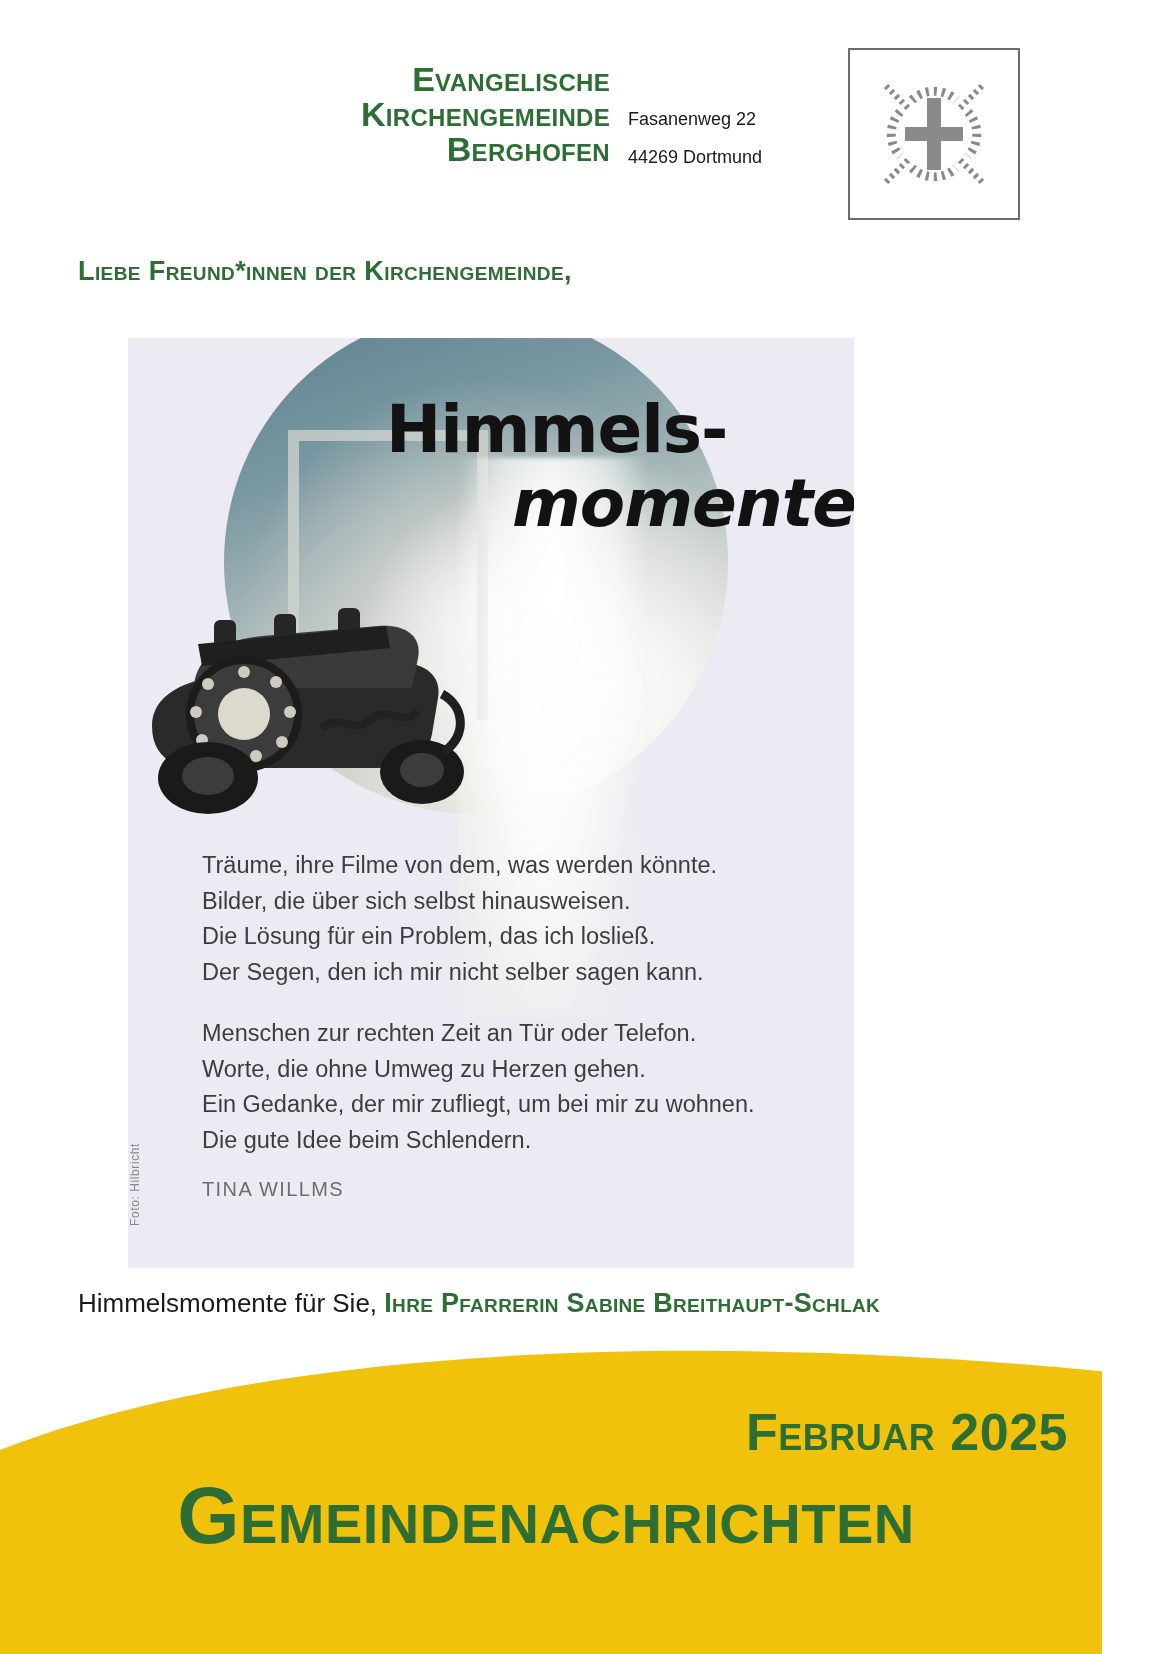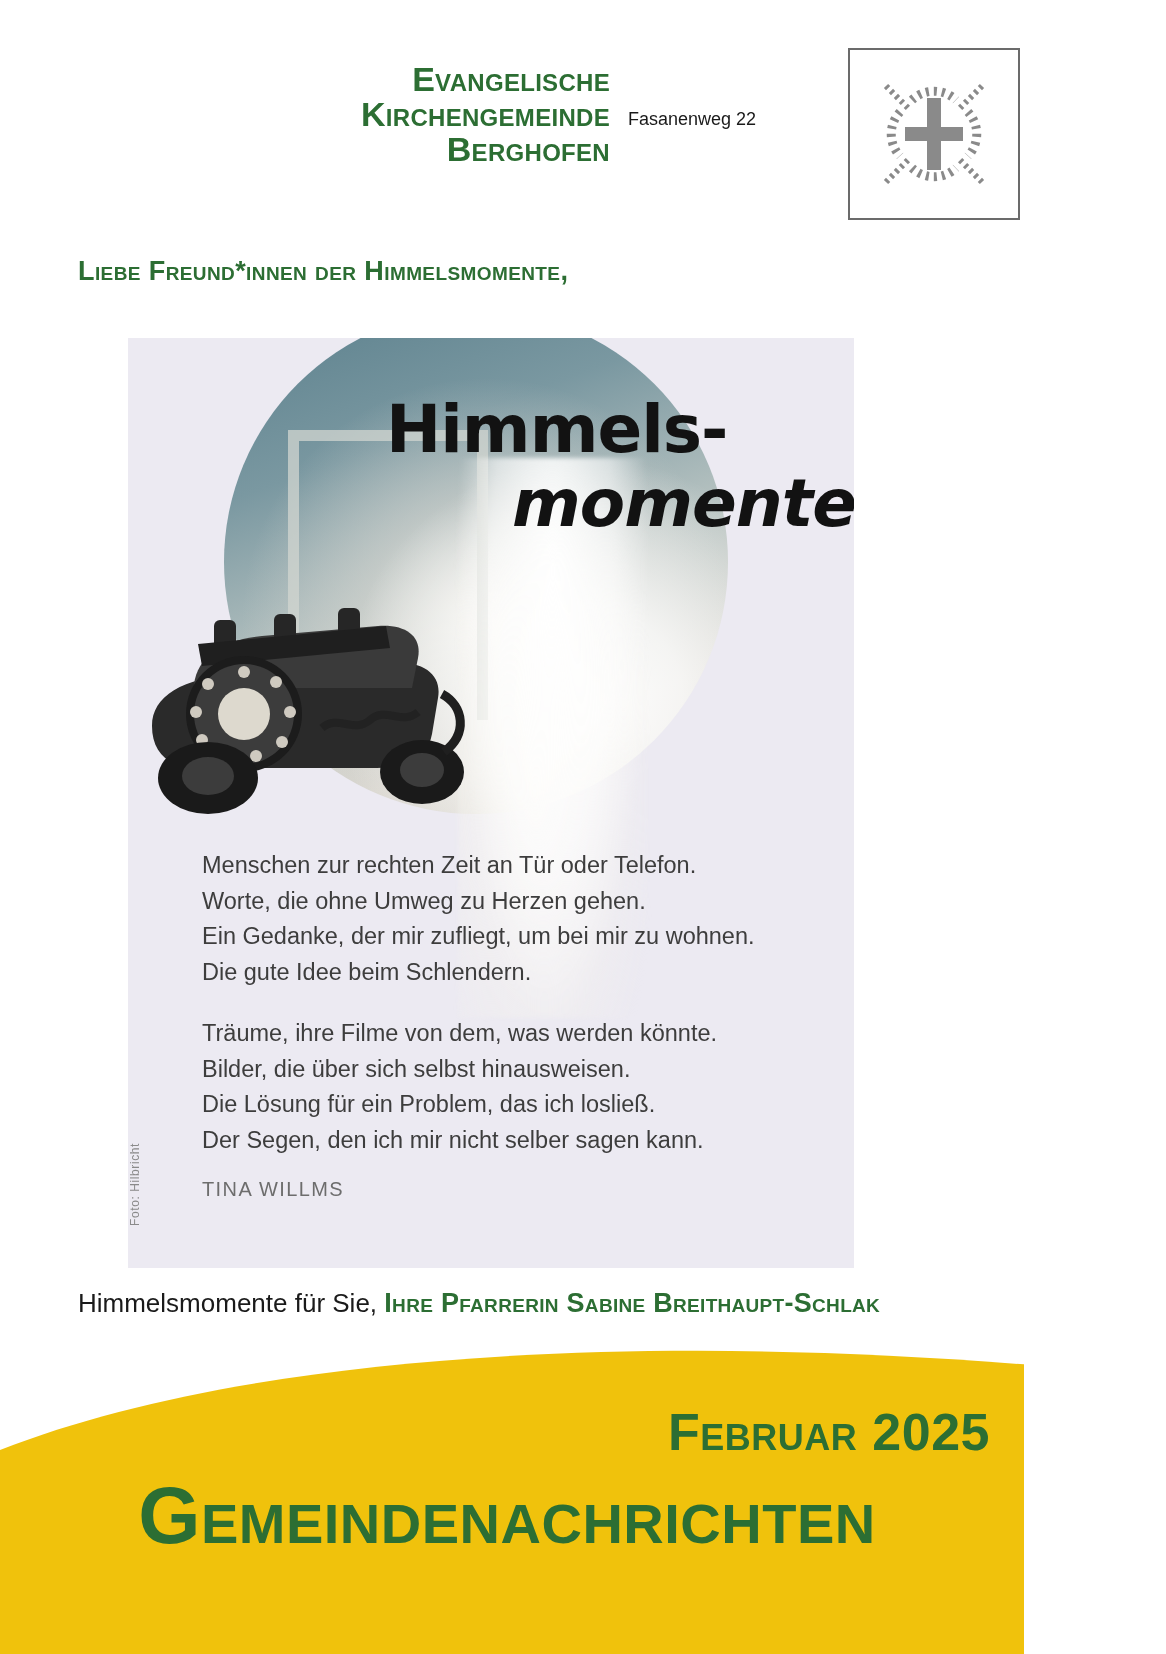--- a/index.html
+++ b/index.html
@@ -189,21 +189,21 @@
     font-weight: bold;
     font-size: 27px;
     letter-spacing: 0.3px;
   }
 
   
   .banner {
     position: absolute;
     left: 0;
     bottom: 0;
-    width: 1024px;
+    width: 1102px;
     height: 310px;
     overflow: hidden;
   }
   .banner-shape {
     position: absolute;
     left: 0;
     bottom: 0;
     width: 1166px;
     height: 310px;
   }
@@ -240,20 +240,21 @@
 <div class="header">
 
   <div class="parish-name">
     <div>Evangelische</div>
     <div>Kirchengemeinde</div>
     <div>Berghofen</div>
   </div>
 
   <div class="address">
     <div>Fasanenweg 22</div>
+    <div>44269 Dortmund</div>
   </div>
 
   <div class="logo-box">
     <svg width="168" height="168" viewBox="0 0 168 168">
       <g stroke="#8a8a8a" stroke-width="2" fill="none">
 
         <g>
           <path d="M84 20 C54 34 34 54 20 84 C34 114 54 134 84 148 C114 134 134 114 148 84 C134 54 114 34 84 20 Z" opacity="0"></path>
         </g>
 
@@ -271,21 +272,21 @@
         <path d="M132 132 L110 110" stroke-width="6" stroke-dasharray="3 4"></path>
       </g>
       <g fill="#8a8a8a">
         <rect x="77" y="48" width="14" height="72"></rect>
         <rect x="55" y="77" width="58" height="14"></rect>
       </g>
     </svg>
   </div>
 </div>
 
-<div class="salutation">Liebe Freund*innen der Himmelsmomente,</div>
+<div class="salutation">Liebe Freund*innen der Kirchengemeinde,</div>
 
 <div class="poster">
 
   <div class="poster-sky"></div>
   <div class="poster-doorframe"></div>
   <div class="poster-cloud"></div>
 
   <div class="poster-title">
     <span>Himmels-</span>
     <span class="line2">momente</span>
@@ -327,30 +328,30 @@
         <ellipse cx="336" cy="214" rx="22" ry="17" fill="#3c3c3c"></ellipse>
 
         <path d="M358 196 C382 178 378 150 356 138" stroke="#1f1f1f" stroke-width="9" fill="none"></path>
         <path d="M236 172 C252 158 268 178 284 164 C300 150 316 170 332 156" stroke="#222" stroke-width="8" fill="none"></path>
       </g>
     </svg>
   </div>
 
   <div class="poem">
     <p>
+      <span>Träume, ihre Filme von dem, was werden könnte.</span><br>
+      <span>Bilder, die über sich selbst hinausweisen.</span><br>
+      <span>Die Lösung für ein Problem, das ich losließ.</span><br>
+      <span>Der Segen, den ich mir nicht selber sagen kann.</span>
+    </p>
+    <p>
       <span>Menschen zur rechten Zeit an Tür oder Telefon.</span><br>
       <span>Worte, die ohne Umweg zu Herzen gehen.</span><br>
       <span>Ein Gedanke, der mir zufliegt, um bei mir zu wohnen.</span><br>
       <span>Die gute Idee beim Schlendern.</span>
-    </p>
-    <p>
-      <span>Träume, ihre Filme von dem, was werden könnte.</span><br>
-      <span>Bilder, die über sich selbst hinausweisen.</span><br>
-      <span>Die Lösung für ein Problem, das ich losließ.</span><br>
-      <span>Der Segen, den ich mir nicht selber sagen kann.</span>
     </p>
   </div>
 
   <div class="poem-author">TINA WILLMS</div>
   <div class="photo-credit">Foto: Hilbricht</div>
 </div>
 
 <div class="signoff">
   <span>Himmelsmomente für Sie, </span><span class="green">Ihre Pfarrerin Sabine Breithaupt-Schlak</span>
 </div>

